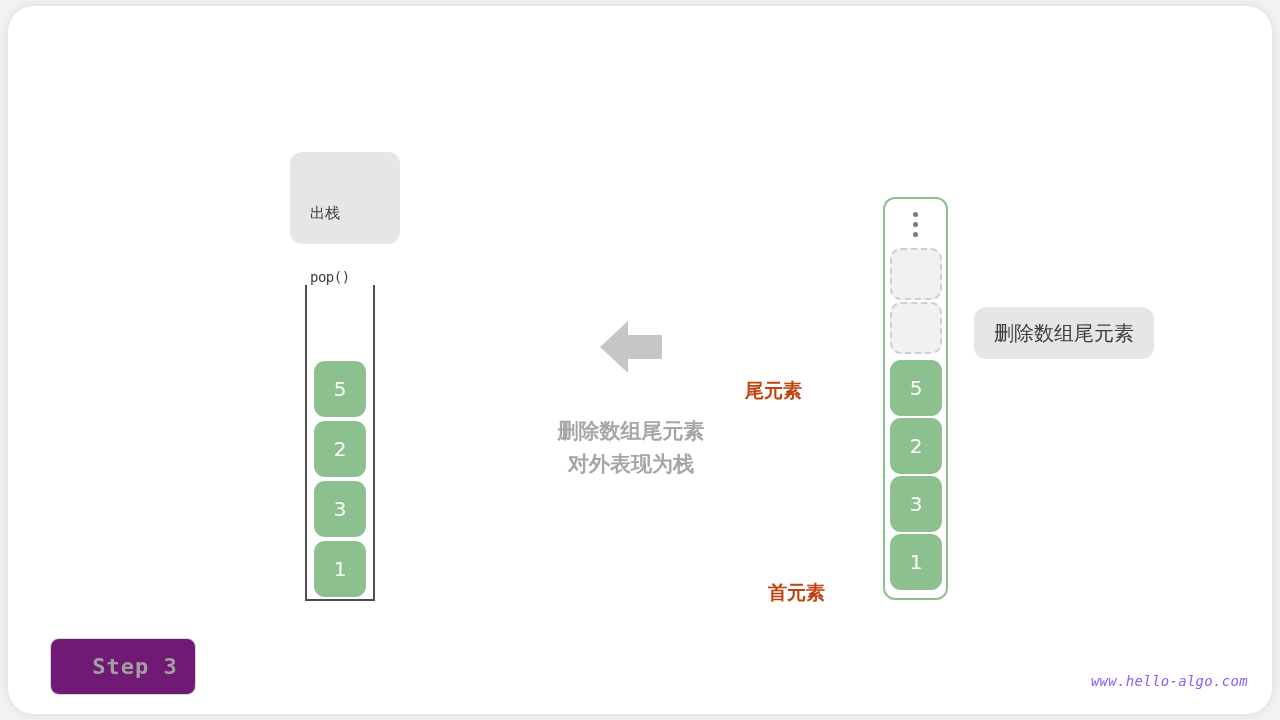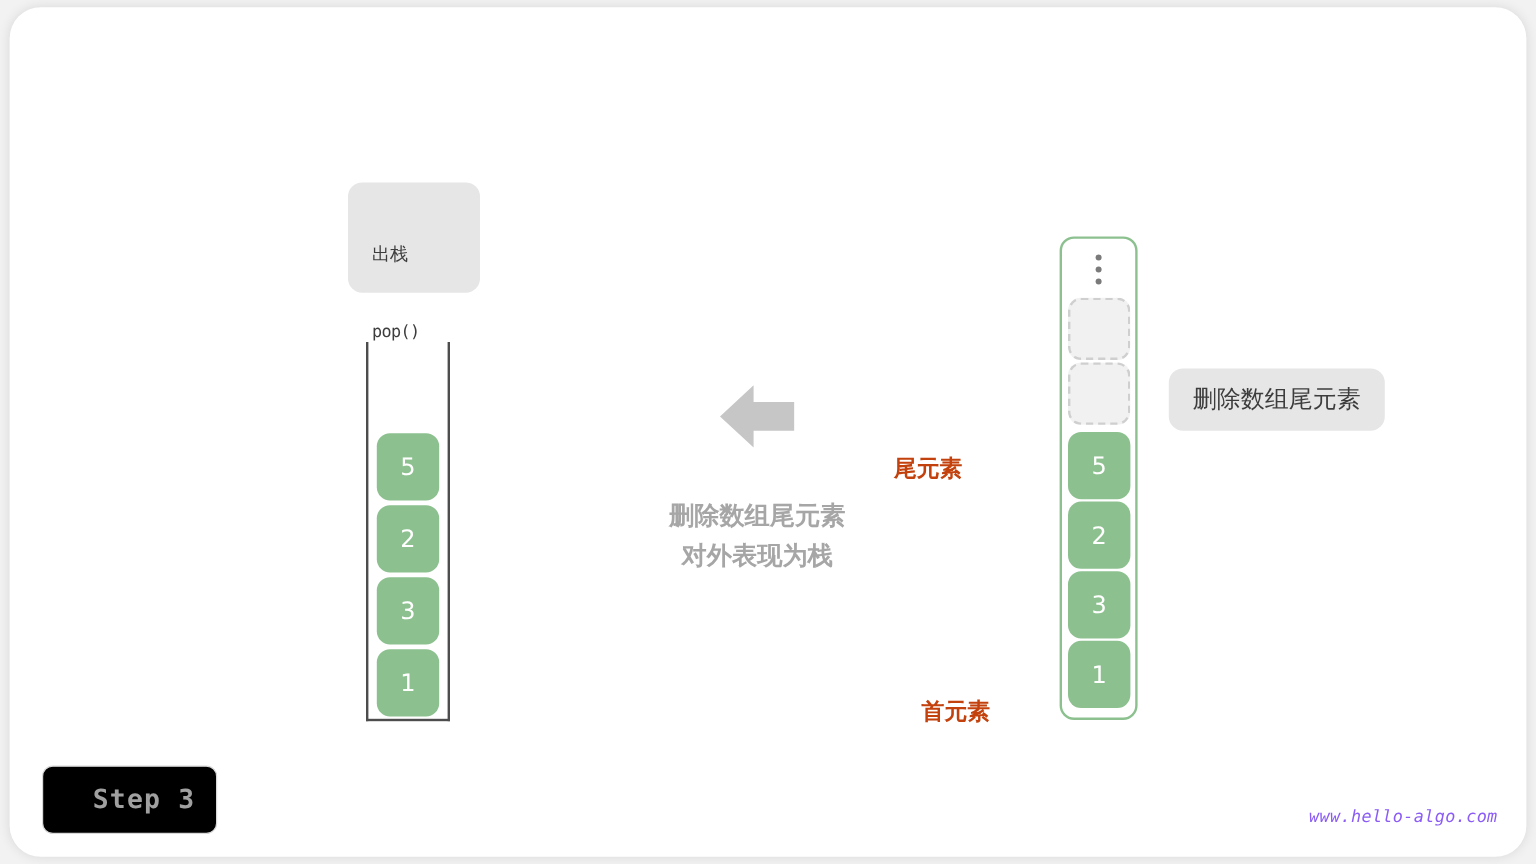--- a/index.html
+++ b/index.html
@@ -213,27 +213,27 @@
     color: #a6a6a6;
     font-size: 21px;
     font-weight: bold;
     line-height: 33px;
   }
   #center-caption span { display: block; }
 
   
   #step-badge {
     position: absolute;
-    left: 35px;
+    left: 50px;
     top: 638px;
     width: 146px;
     height: 57px;
     border: 1px solid #d8d8d8;
     border-radius: 9px;
-    background: #000000;
+    background: #701a75;
     display: flex;
     align-items: center;
     justify-content: center;
     font-family: "DejaVu Sans Mono", "Liberation Mono", monospace;
     font-weight: bold;
     font-size: 22px;
     color: #a0a0a0;
     letter-spacing: 1px;
     box-sizing: border-box;
     padding-left: 24px;

